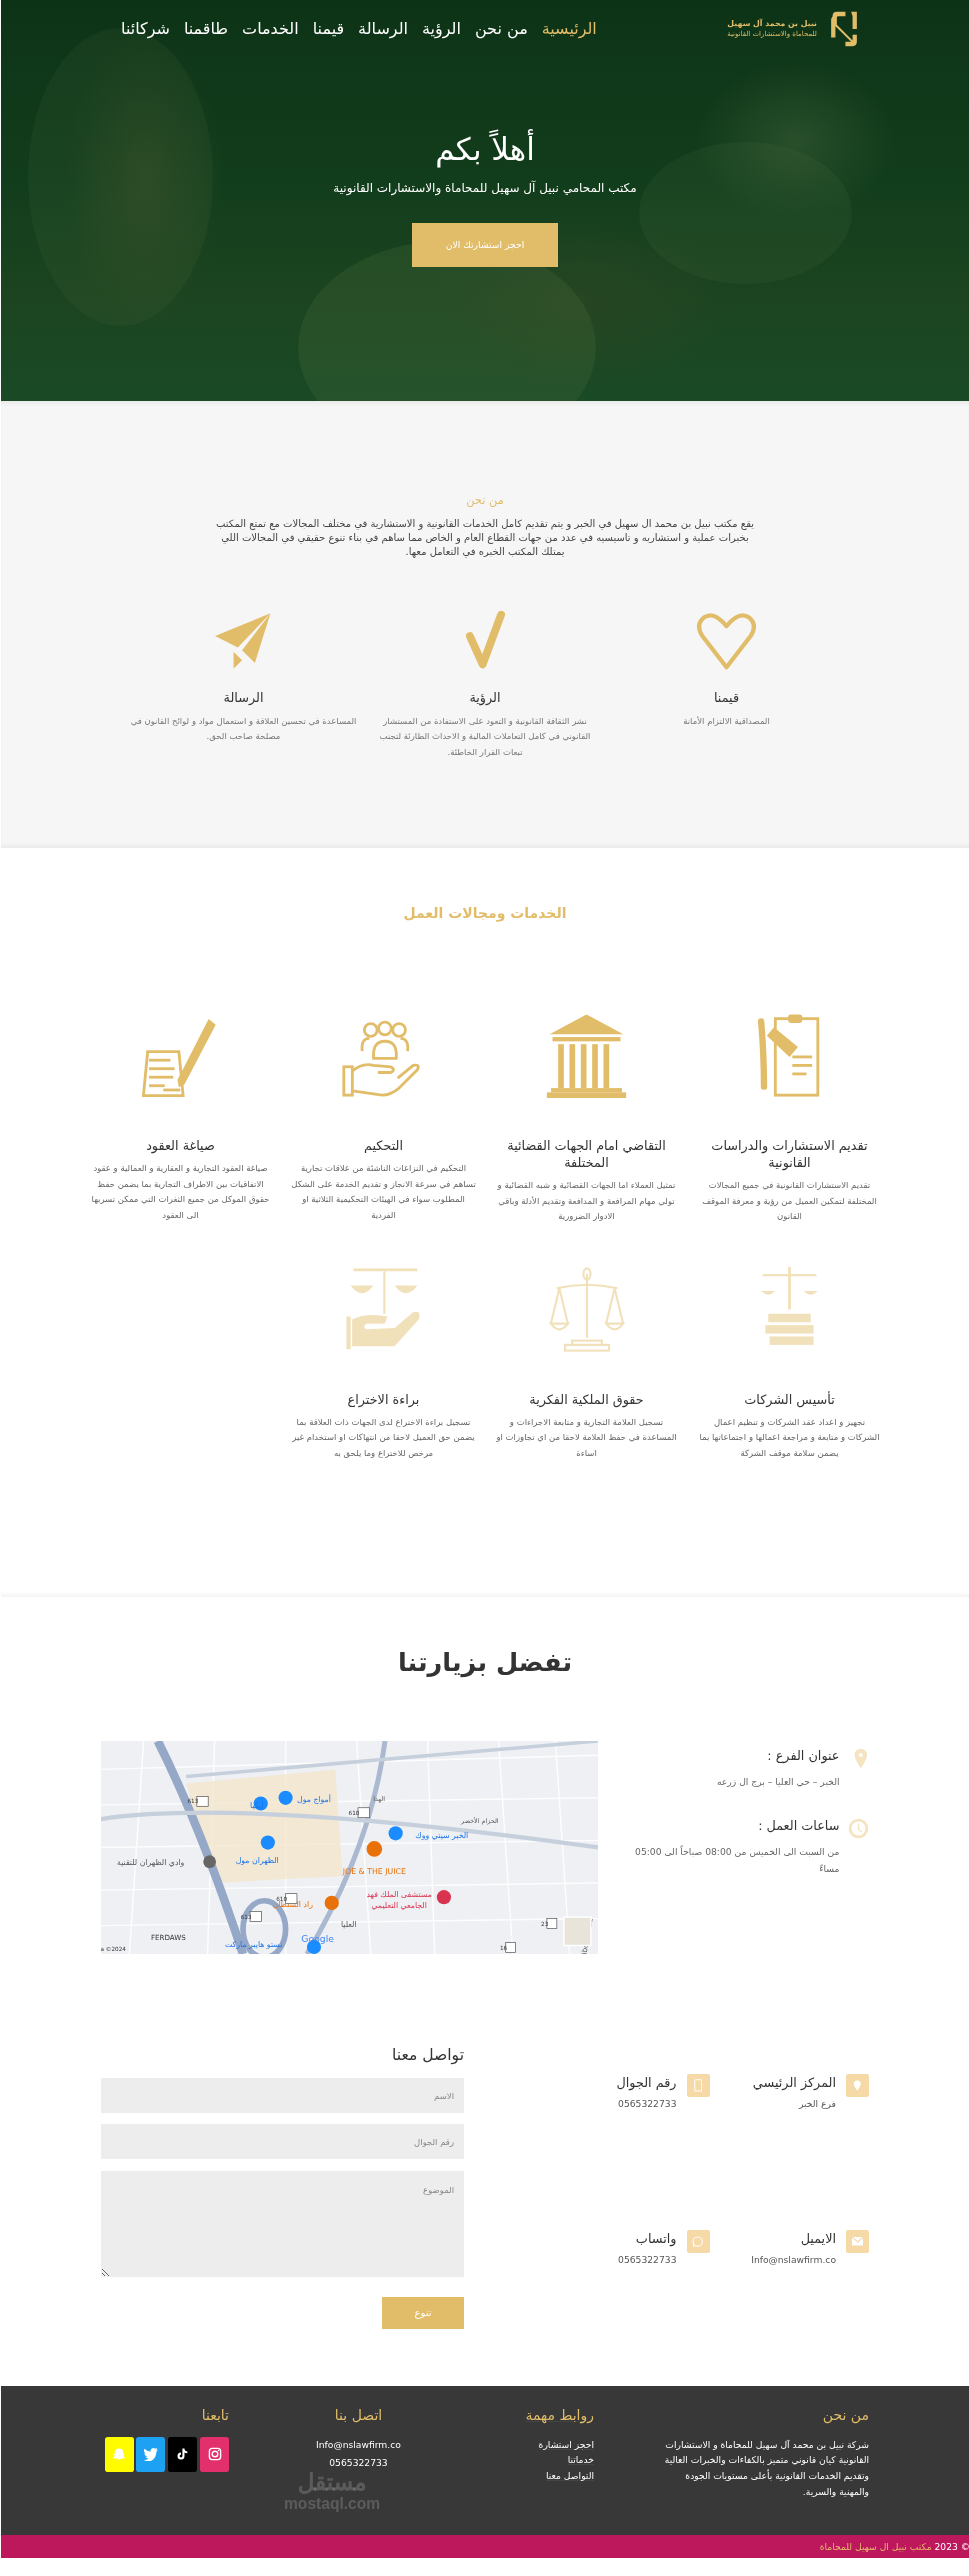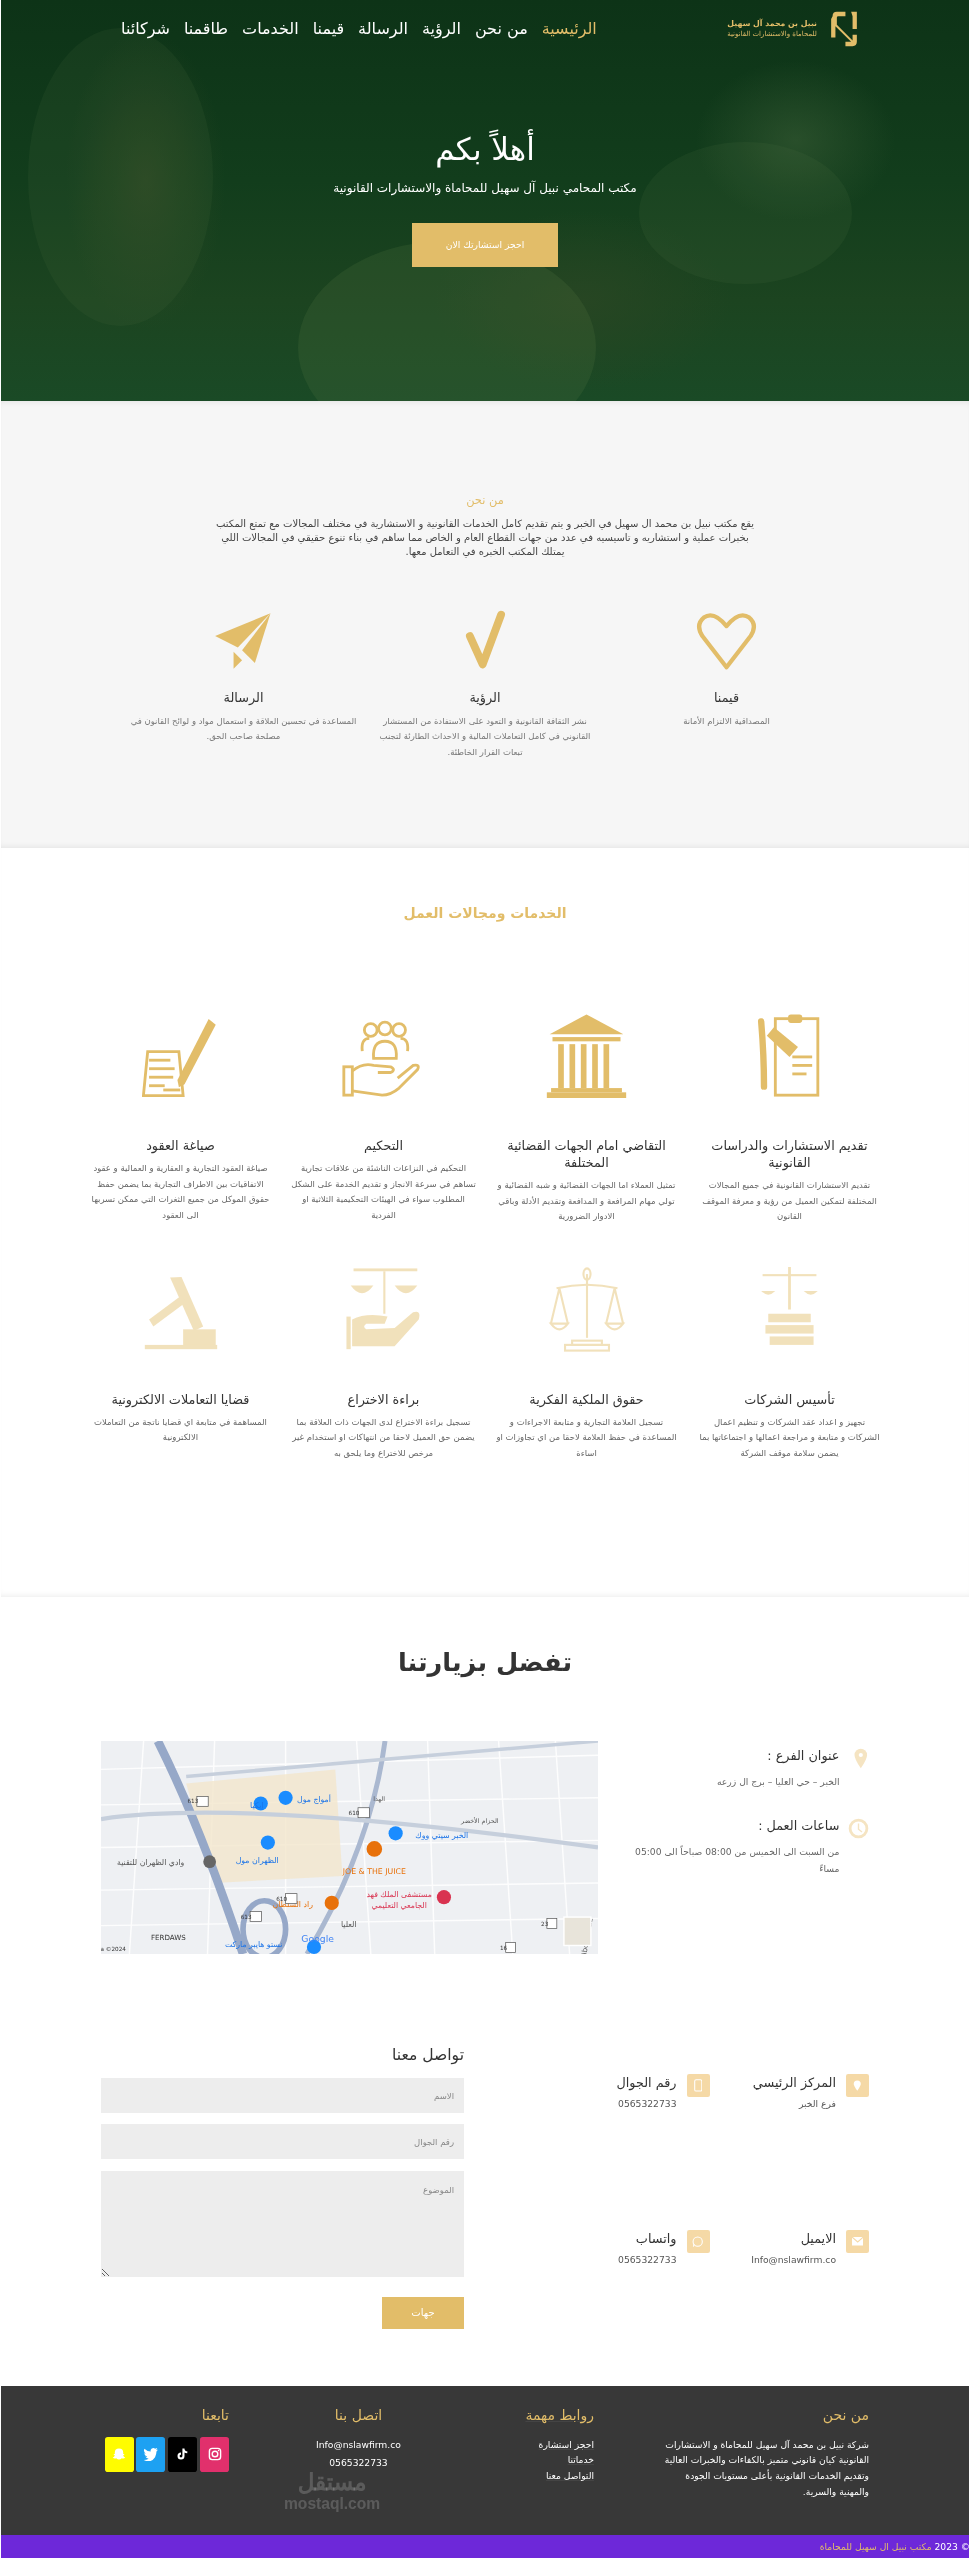--- a/index.html
+++ b/index.html
@@ -75,21 +75,21 @@
   .fcol h4{color:#e2bd69;font-size:14px;font-weight:normal;margin-bottom:14px;}
   .fcol p,.fcol a{color:#fff;font-size:9.2px;line-height:15.6px;text-decoration:none;display:block;}
   .fcol.about-col{width:213px;}
   .fcol.links-col{width:106px;text-decoration:underline;}
   .fcol.contact-col{width:135px;text-align:center;position:relative;}
   .fcol.follow-col{width:128px;}
   .social{display:flex;gap:2.8px;flex-direction:row;}
   .social a{width:29px;height:35px;border-radius:2.8px;display:flex;align-items:center;justify-content:center;}
   .watermark{position:absolute;top:21px;left:-7px;color:rgba(255,255,255,.18);font-size:23px;font-weight:bold;font-family:"Liberation Sans",sans-serif;text-align:center;line-height:21px;margin-top:44px;}
   .watermark small{display:block;font-size:15.6px;}
-  .copyright{background:#6d28d9;height:23px;line-height:23px;padding-right:0;text-align:right;font-size:9.2px;}
+  .copyright{background:#be185d;height:23px;line-height:23px;padding-right:0;text-align:right;font-size:9.2px;}
   .copyright .year{color:#fff;}
   .copyright .name{color:#e2bd69;}
 </style>
 </head>
 <body>
 
 <section class="hero">
   <div class="hero-shape" style="width:298px;height:213px;left:298px;top:241px;"></div>
   <div class="hero-shape" style="width:185px;height:298px;left:28px;top:28px;opacity:.1"></div>
   <div class="hero-shape" style="width:213px;height:142px;left:639px;top:142px;opacity:.12"></div>
@@ -269,34 +269,20 @@
               <rect x="54" y="6" width="3" height="60"></rect>
         <path d="M8 26 Q24 48 40 26 Z"></path>
               <path d="M70 26 Q86 48 102 26 Z"></path>
         <rect x="2" y="70" width="6" height="46"></rect>
         <path d="M10 74 Q30 64 60 70 L56 80 L30 80 Q24 84 30 88 L70 86 L96 64 Q108 60 104 74 L70 112 L10 112 Z"></path>
             </g>
       </svg>
         </div>
       <h3>براءة الاختراع</h3>
       <p>تسجيل براءة الاختراع لدى الجهات ذات العلاقة بما يضمن حق العميل لاحقا من انتهاكات او استخدام غير مرخص للاختراع وما يلحق به</p>
-    </div>
-    <div class="svc faded">
-      <div class="icon">
-          <svg width="78" height="78" viewBox="0 0 110 110">
-        <g fill="#e2bd69">
-              <path d="M46 2 L62 4 L80 78 L66 82 Z" transform="rotate(-10 60 40)"></path>
-        <path d="M10 64 L56 30 L62 40 L16 74 Z"></path>
-        <rect x="58" y="78" width="46" height="24"></rect>
-              <rect x="4" y="100" width="102" height="6"></rect>
-            </g>
-      </svg>
-        </div>
-      <h3>قضايا التعاملات الالكترونية</h3>
-      <p>المساهمة في متابعة اي قضايا ناتجة من التعاملات الالكترونية</p>
     </div>
   </div>
 </section>
 
 <section class="visit">
   <h2 class="visit-title">تفضل بزيارتنا</h2>
   <div class="visit-row">
     <div class="visit-info">
       <div class="info-block">
         <div class="pin"><svg width="15.6" height="21" viewBox="0 0 22 30">
@@ -439,21 +425,21 @@
           <p>0565322733</p>
         </div>
     </div>
   </div>
 
   <form class="form">
     <h3>تواصل معنا</h3>
     <input type="text" placeholder="الاسم" style="">
     <input type="text" placeholder="رقم الجوال" style="">
     <textarea placeholder="الموضوع" style=""></textarea>
-    <button class="send">جهات</button>
+    <button class="send">تنوع</button>
   </form>
 </section>
 
 <footer class="footer">
   <div class="footer-inner">
     <div class="fcol about-col">
       <h4>من نحن</h4>
       <p>شركة نبيل بن محمد آل سهيل للمحاماة و الاستشارات القانونية كيان قانوني متميز بالكفاءات والخبرات العالية وتقديم الخدمات القانونية بأعلى مستويات الجودة والمهنية والسرية.</p>
     </div>
     <div class="fcol links-col">

